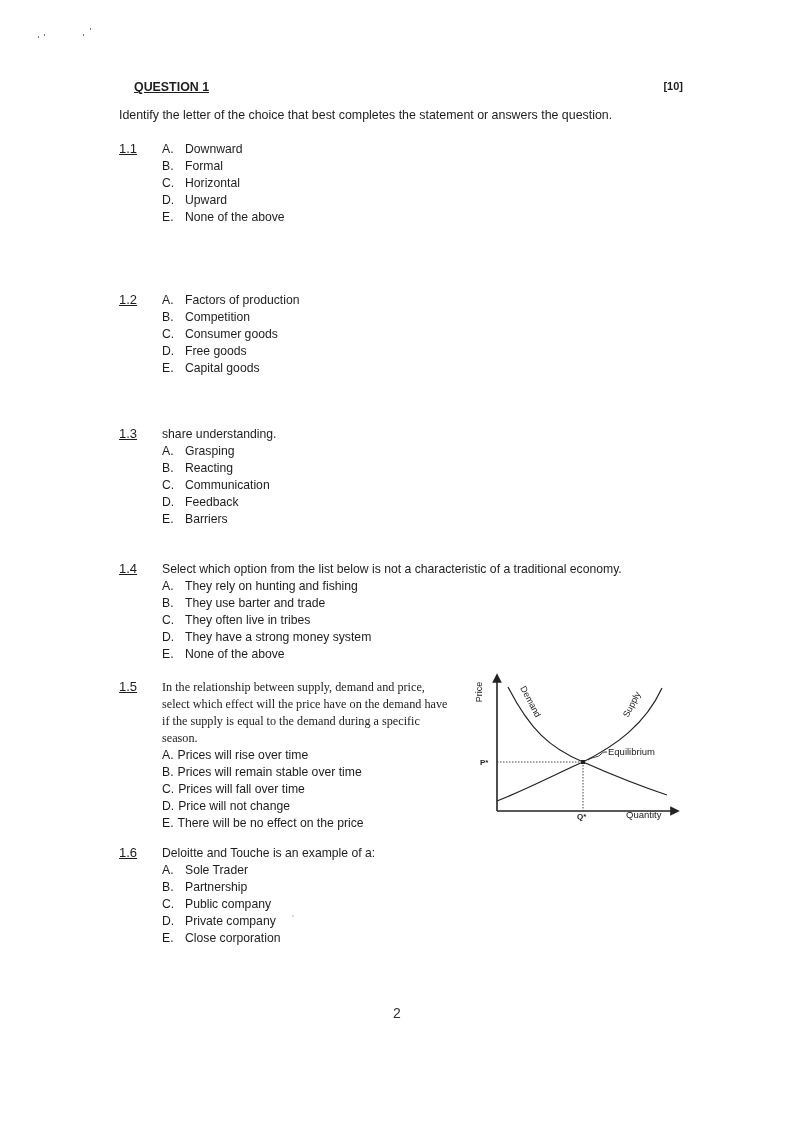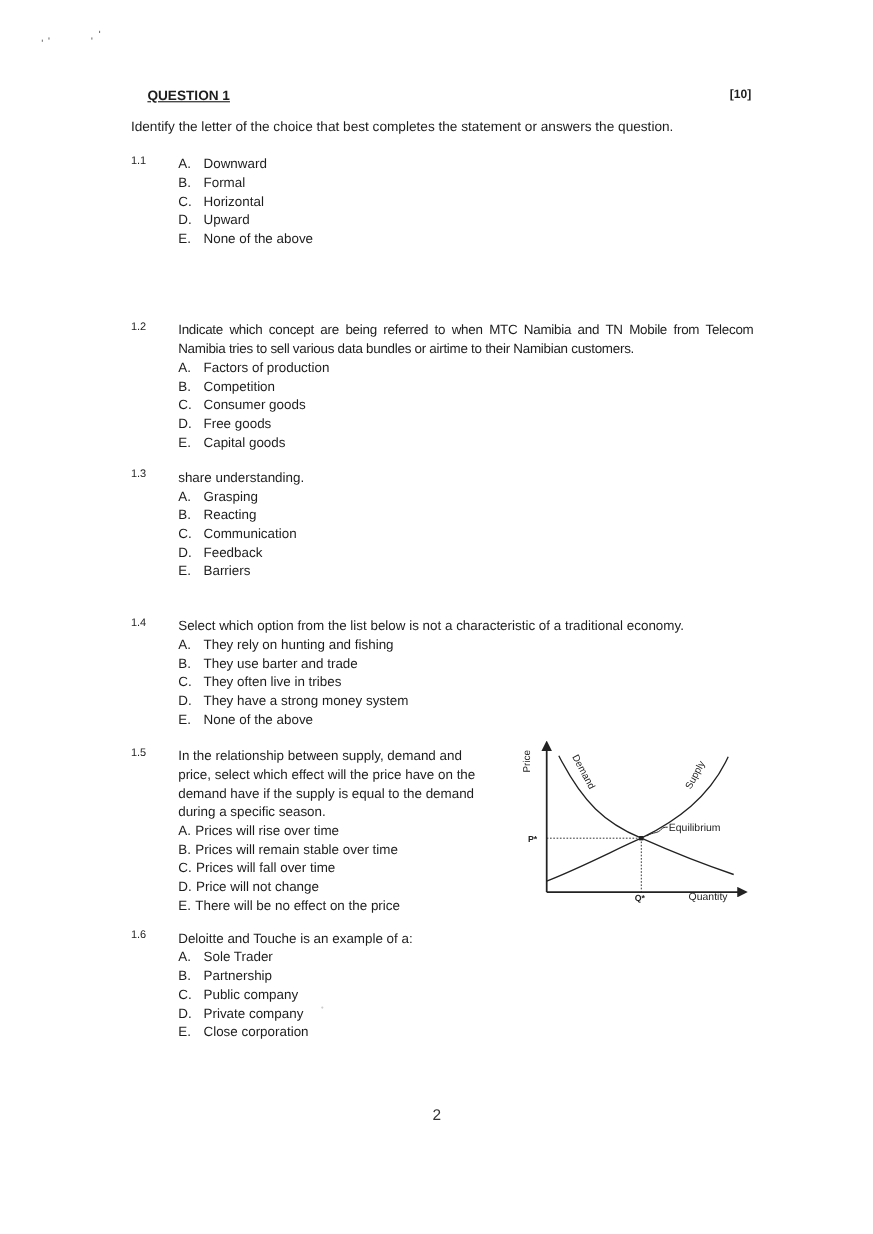--- a/index.html
+++ b/index.html
@@ -22,21 +22,21 @@
     font-weight: bold; text-decoration: underline; font-size: 12.4px;
   }
   .q-marks {
     position: absolute; right: 0; top: 0; font-weight: bold; font-size: 11px;
   }
   .instruction {
     position: absolute; left: 119px; top: 108px; width: 580px; font-size: 12.4px;
   }
 
   .item { position: absolute; left: 119px; width: 566px; }
-  .num { position: absolute; left: 0; top: 0; font-size: 10px; }
+  .num { position: absolute; left: 0; top: 0; font-size: 13px; text-decoration: underline; }
   .body { margin-left: 43px; line-height: 17px; }
   .stem { text-align: justify; line-height: 17px; }
   .opt { display: flex; line-height: 16.9px; }
   .opt .lt { width: 23px; flex: none; }
   .opt.tight .lt { width: auto; margin-right: 4px; }
 
   .item-13 .stem-first { text-align: justify; text-align-last: justify; margin-left: 0; }
 
   .item-15 { width: 300px; }
   .item-15 .body { margin-left: 43px; }
@@ -91,21 +91,20 @@
     <div class="opt">
         <span class="lt">E.</span>
         <span>None of the above</span>
       </div>
   </div>
 </div>
 
 <div class="item" style="top:292px;">
   <span class="num">1.2</span>
   <div class="body">
-    <div class="stem" style="letter-spacing:-0.25px;">Indicate which concept are being referred to when MTC Namibia and TN Mobile from Telecom Namibia tries to sell various data bundles or airtime to their Namibian customers.</div>
     <div class="opt">
         <span class="lt">A.</span>
         <span>Factors of production</span>
       </div>
     <div class="opt">
         <span class="lt">B.</span>
         <span>Competition</span>
       </div>
     <div class="opt">
         <span class="lt">C.</span>
@@ -172,21 +171,21 @@
     <div class="opt">
         <span class="lt">E.</span>
         <span>None of the above</span>
       </div>
   </div>
 </div>
 
 <div class="item item-15" style="top:679px; width:340px;">
   <span class="num">1.5</span>
   <div class="body" style="width:290px;">
-    <div class="stem" style="text-align:left;">In the relationship between supply, demand and price, select which effect will the price have on the demand have if the supply is equal to the demand during a specific season.</div>
+    <div class="stem" style="text-align:left;font-family:Liberation Serif, serif;">In the relationship between supply, demand and price, select which effect will the price have on the demand have if the supply is equal to the demand during a specific season.</div>
     <div class="opt tight">
         <span class="lt">A.</span>
         <span>Prices will rise over time</span>
       </div>
     <div class="opt tight">
         <span class="lt">B.</span>
         <span>Prices will remain stable over time</span>
       </div>
     <div class="opt tight">
         <span class="lt">C.</span>

